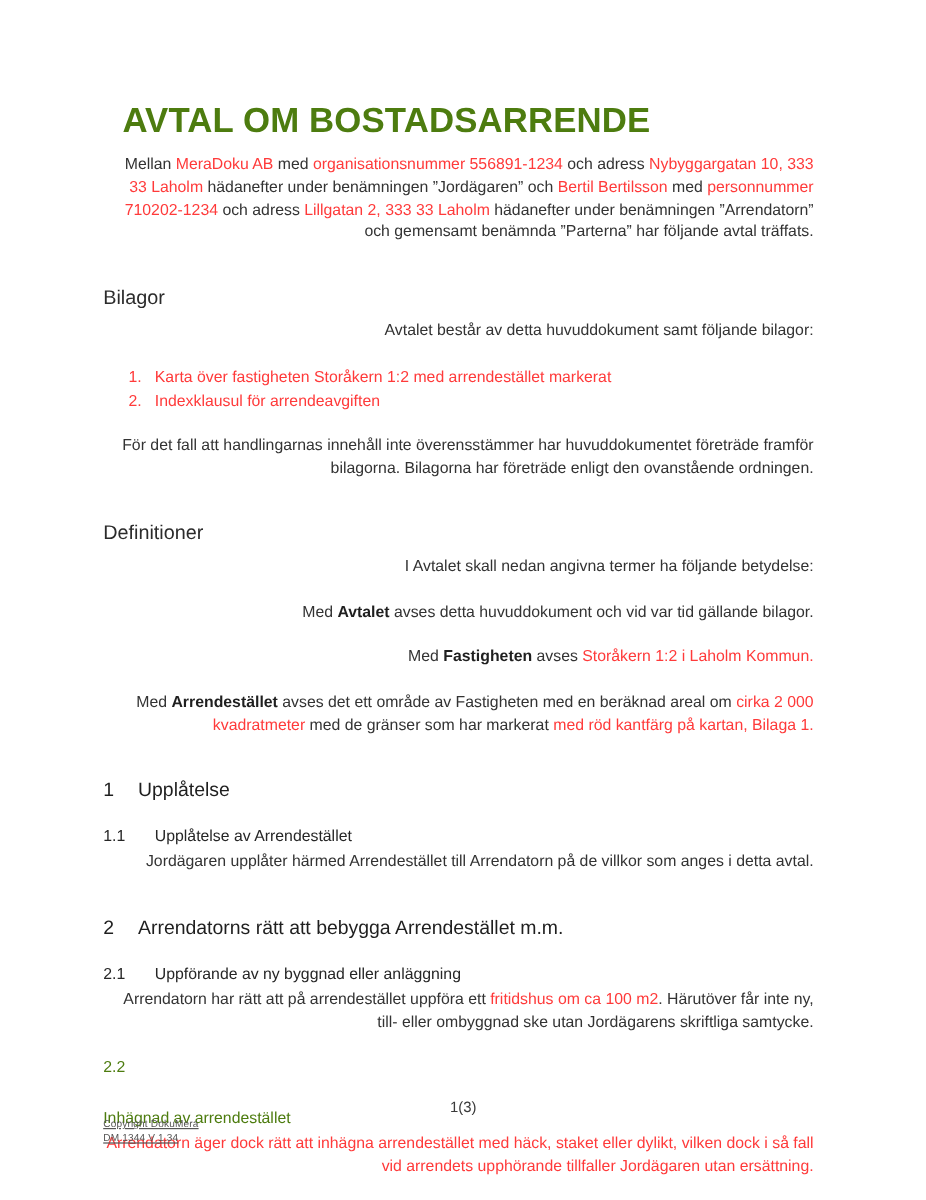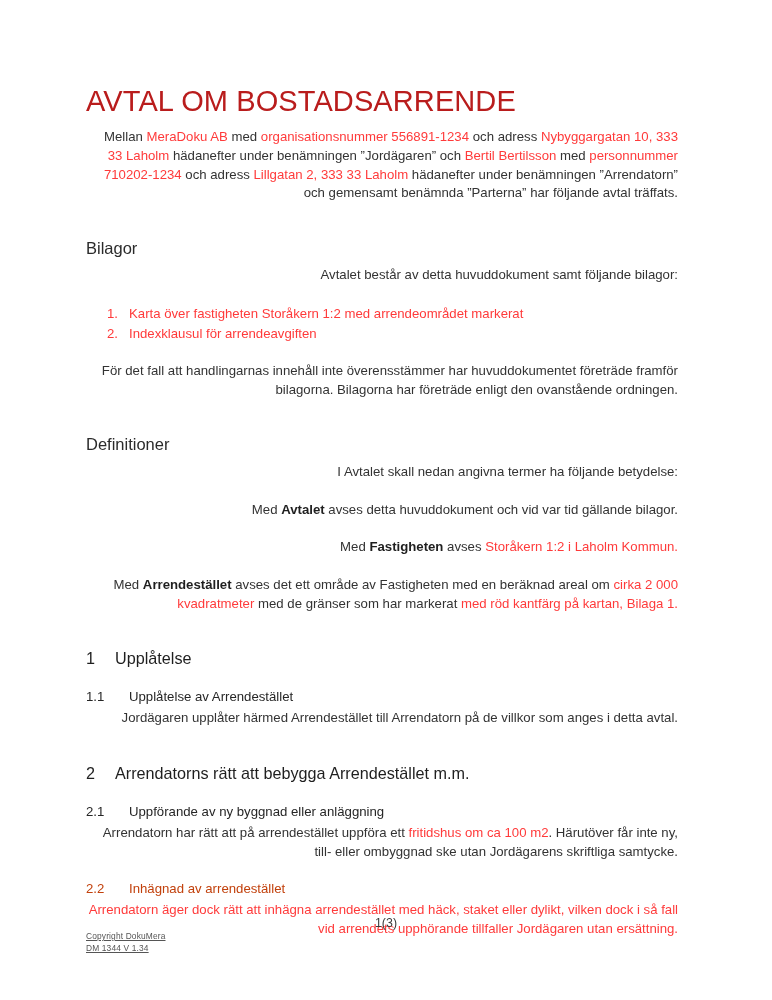--- a/index.html
+++ b/index.html
@@ -20,25 +20,25 @@
   }
   .content {
     position: absolute;
     left: 86px;
     top: 86px;
     width: 592px;
   }
 
   .doc-title {
     font-size: 29px;
-    font-weight: 400;
+    font-weight: 700;
     letter-spacing: 0.1px;
-    color: #b91c1c;
+    color: #4d7c0f;
     line-height: 1.08;
-    margin: 0 0 11px 0;
+    margin: 0 0 11px 16px;
     white-space: nowrap;
   }
 
   p {
     margin: 0;
     font-size: 13.2px;
     line-height: 18.6px;
     color: #333333;
     text-align: right;
   }
@@ -102,21 +102,21 @@
     color: #262626;
     margin: 0 0 4px 0;
     line-height: 1.25;
     display: flex;
   }
   h4.sub-head .n {
     display: inline-block;
     width: 43px;
     flex: 0 0 43px;
   }
-  h4.sub-head.red-head, h4.sub-head.red-head .n { color: #c2410c; }
+  h4.sub-head.red-head, h4.sub-head.red-head .n { color: #4d7c0f; flex-direction: column; }
 
   .footer-page {
     position: absolute;
     left: 0;
     top: 916px;
     width: 772px;
     text-align: center;
     font-size: 12.4px;
     color: #3a3a3a;
   }
@@ -142,21 +142,21 @@
     <p class="intro"><span>Mellan </span><span class="red">MeraDoku AB</span><span> med </span><span class="red">organisationsnummer 556891-1234</span><span> och adress </span><span class="red">Nybyggargatan 10, 333 33 Laholm</span><span> hädanefter under benämningen ”Jordägaren” och </span><span class="red">Bertil Bertilsson</span><span> med </span><span class="red">personnummer 710202-1234</span><span> och adress </span><span class="red">Lillgatan 2, 333 33 Laholm</span><span> hädanefter under benämningen ”Arrendatorn” och gemensamt benämnda ”Parterna” har följande avtal träffats.</span></p>
 
     <div class="gap-lg"></div>
 
     <h2 class="sec-head">Bilagor</h2>
     <p>Avtalet består av detta huvuddokument samt följande bilagor:</p>
 
     <div class="gap-md"></div>
 
     <ol class="bilagor">
-      <li><span>Karta över fastigheten Storåkern 1:2 med arrendeområdet markerat</span></li>
+      <li><span>Karta över fastigheten Storåkern 1:2 med arrendestället markerat</span></li>
       <li><span>Indexklausul för arrendeavgiften</span></li>
     </ol>
 
     <div class="gap-md"></div>
 
     <p>För det fall att handlingarnas innehåll inte överensstämmer har huvuddokumentet företräde framför bilagorna. Bilagorna har företräde enligt den ovanstående ordningen.</p>
 
     <div class="gap-lg"></div>
 
     <h2 class="sec-head">Definitioner</h2>

